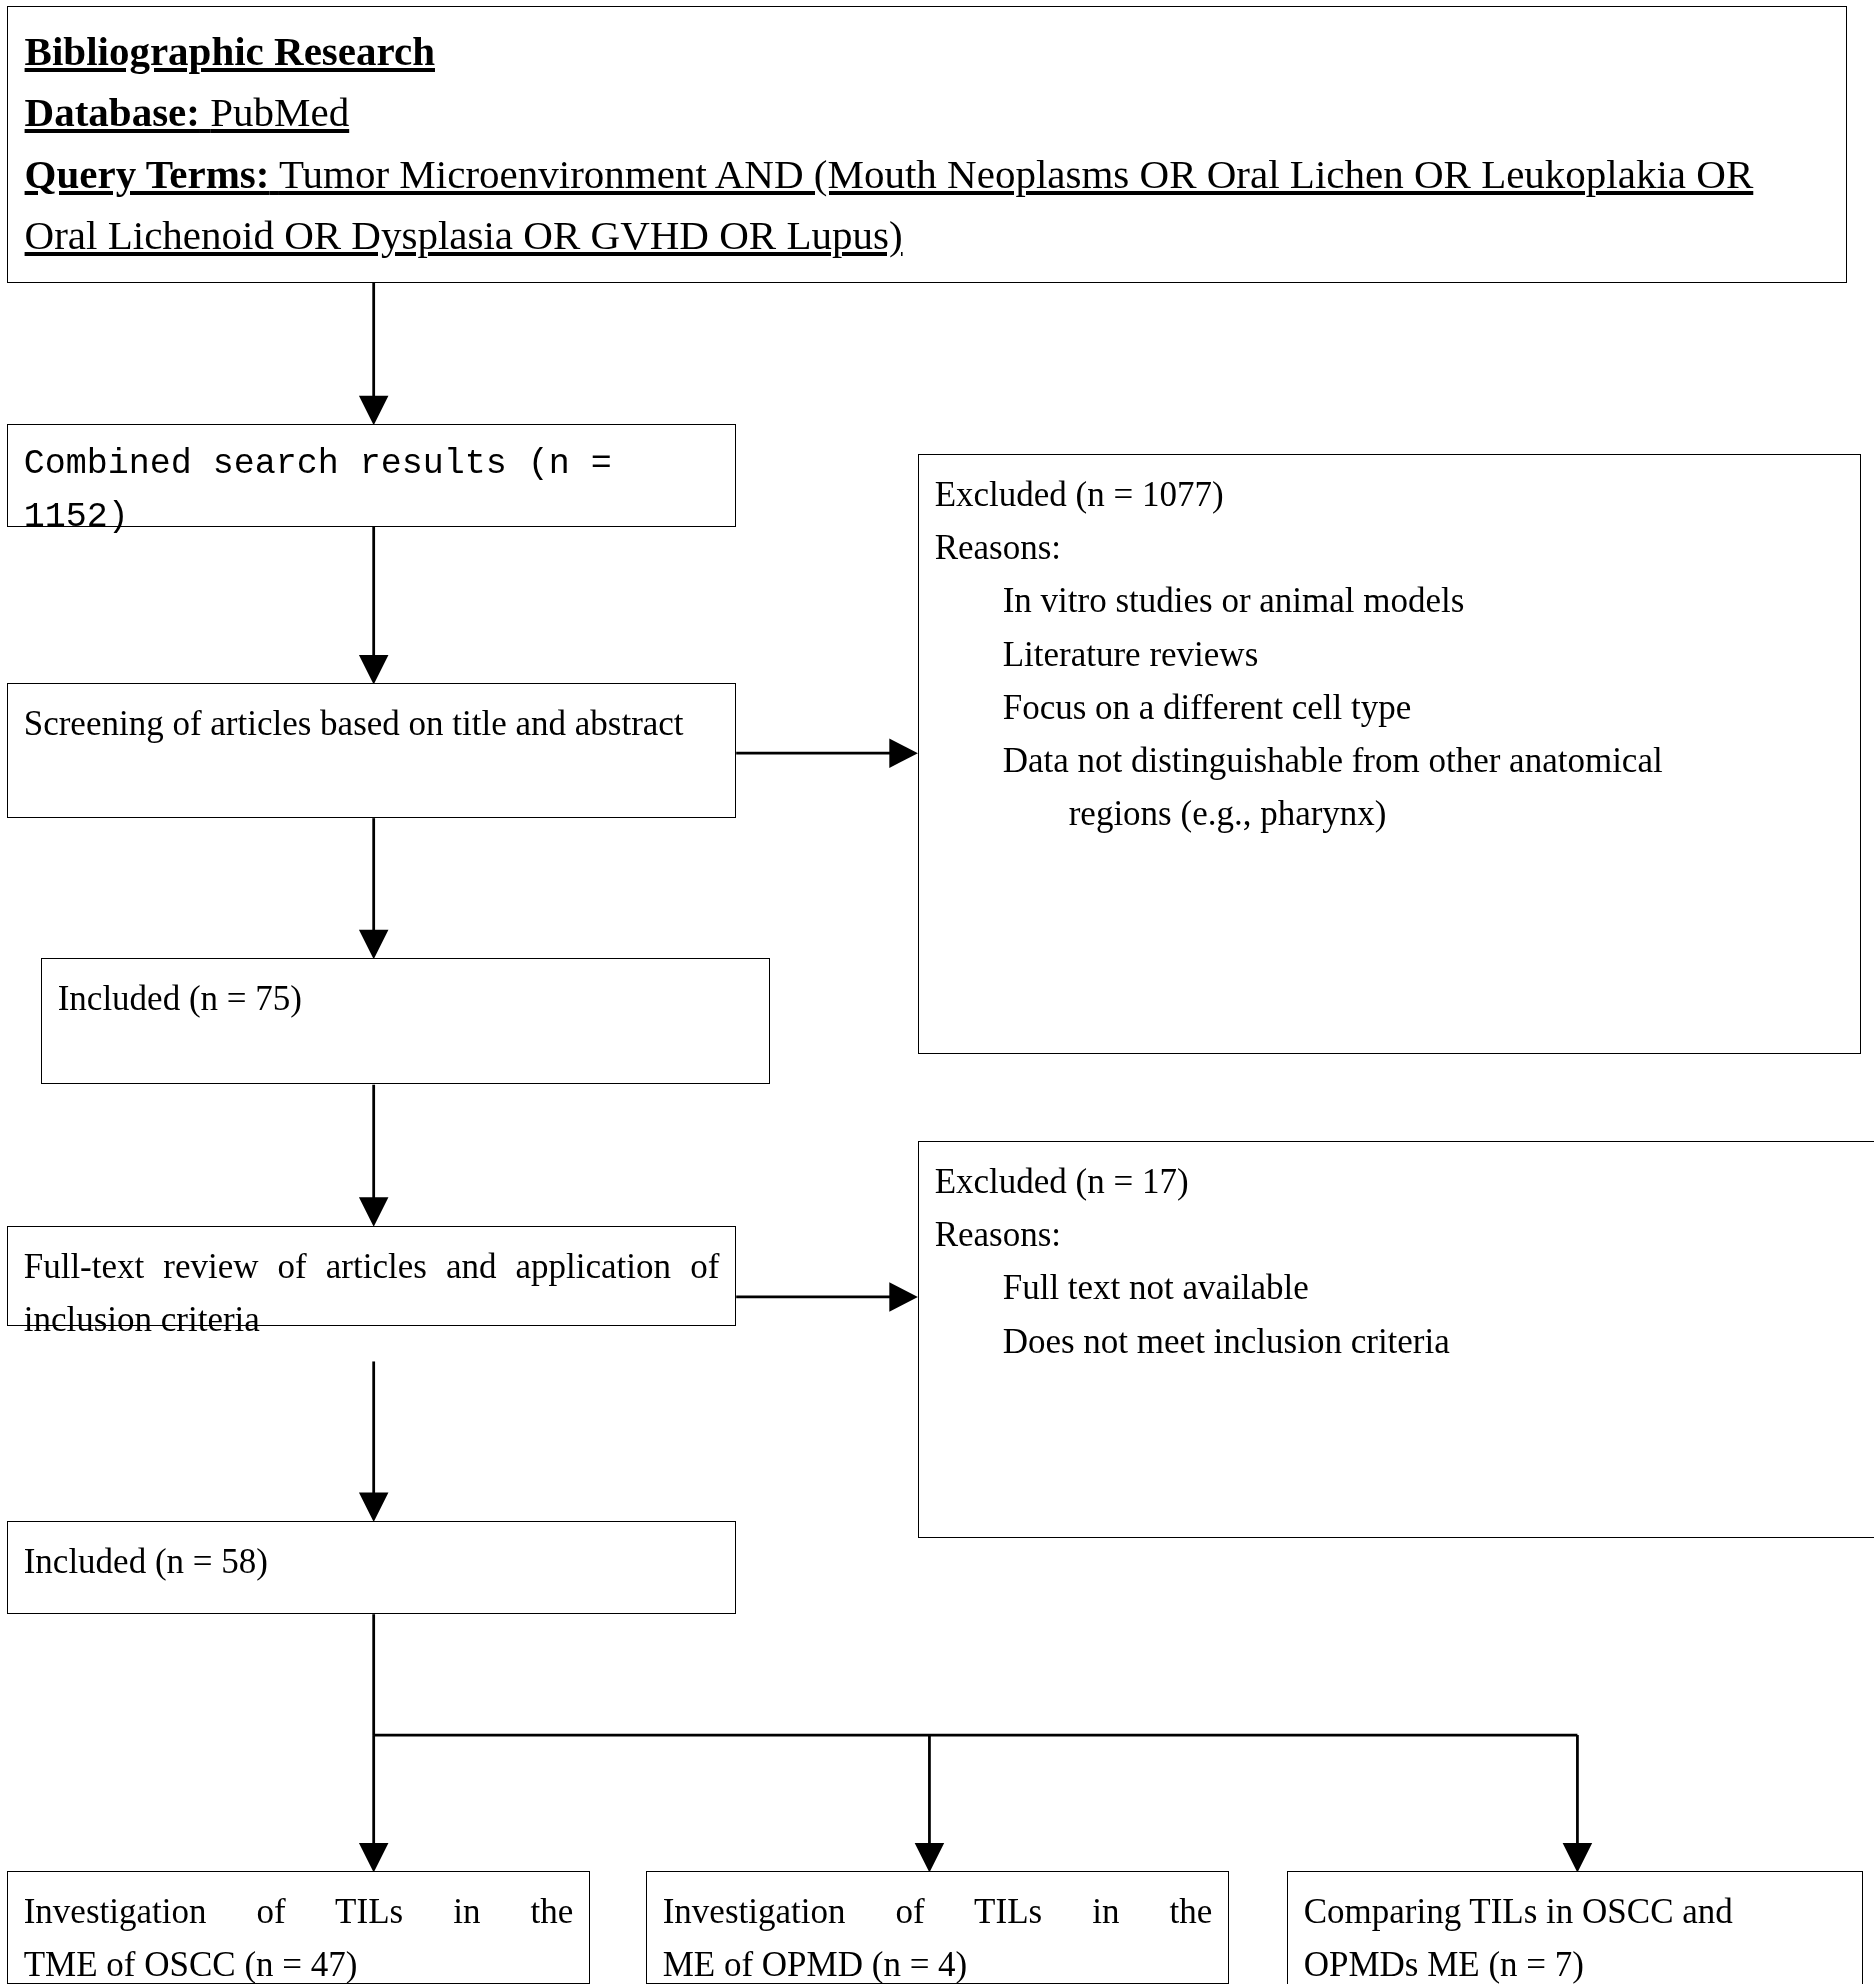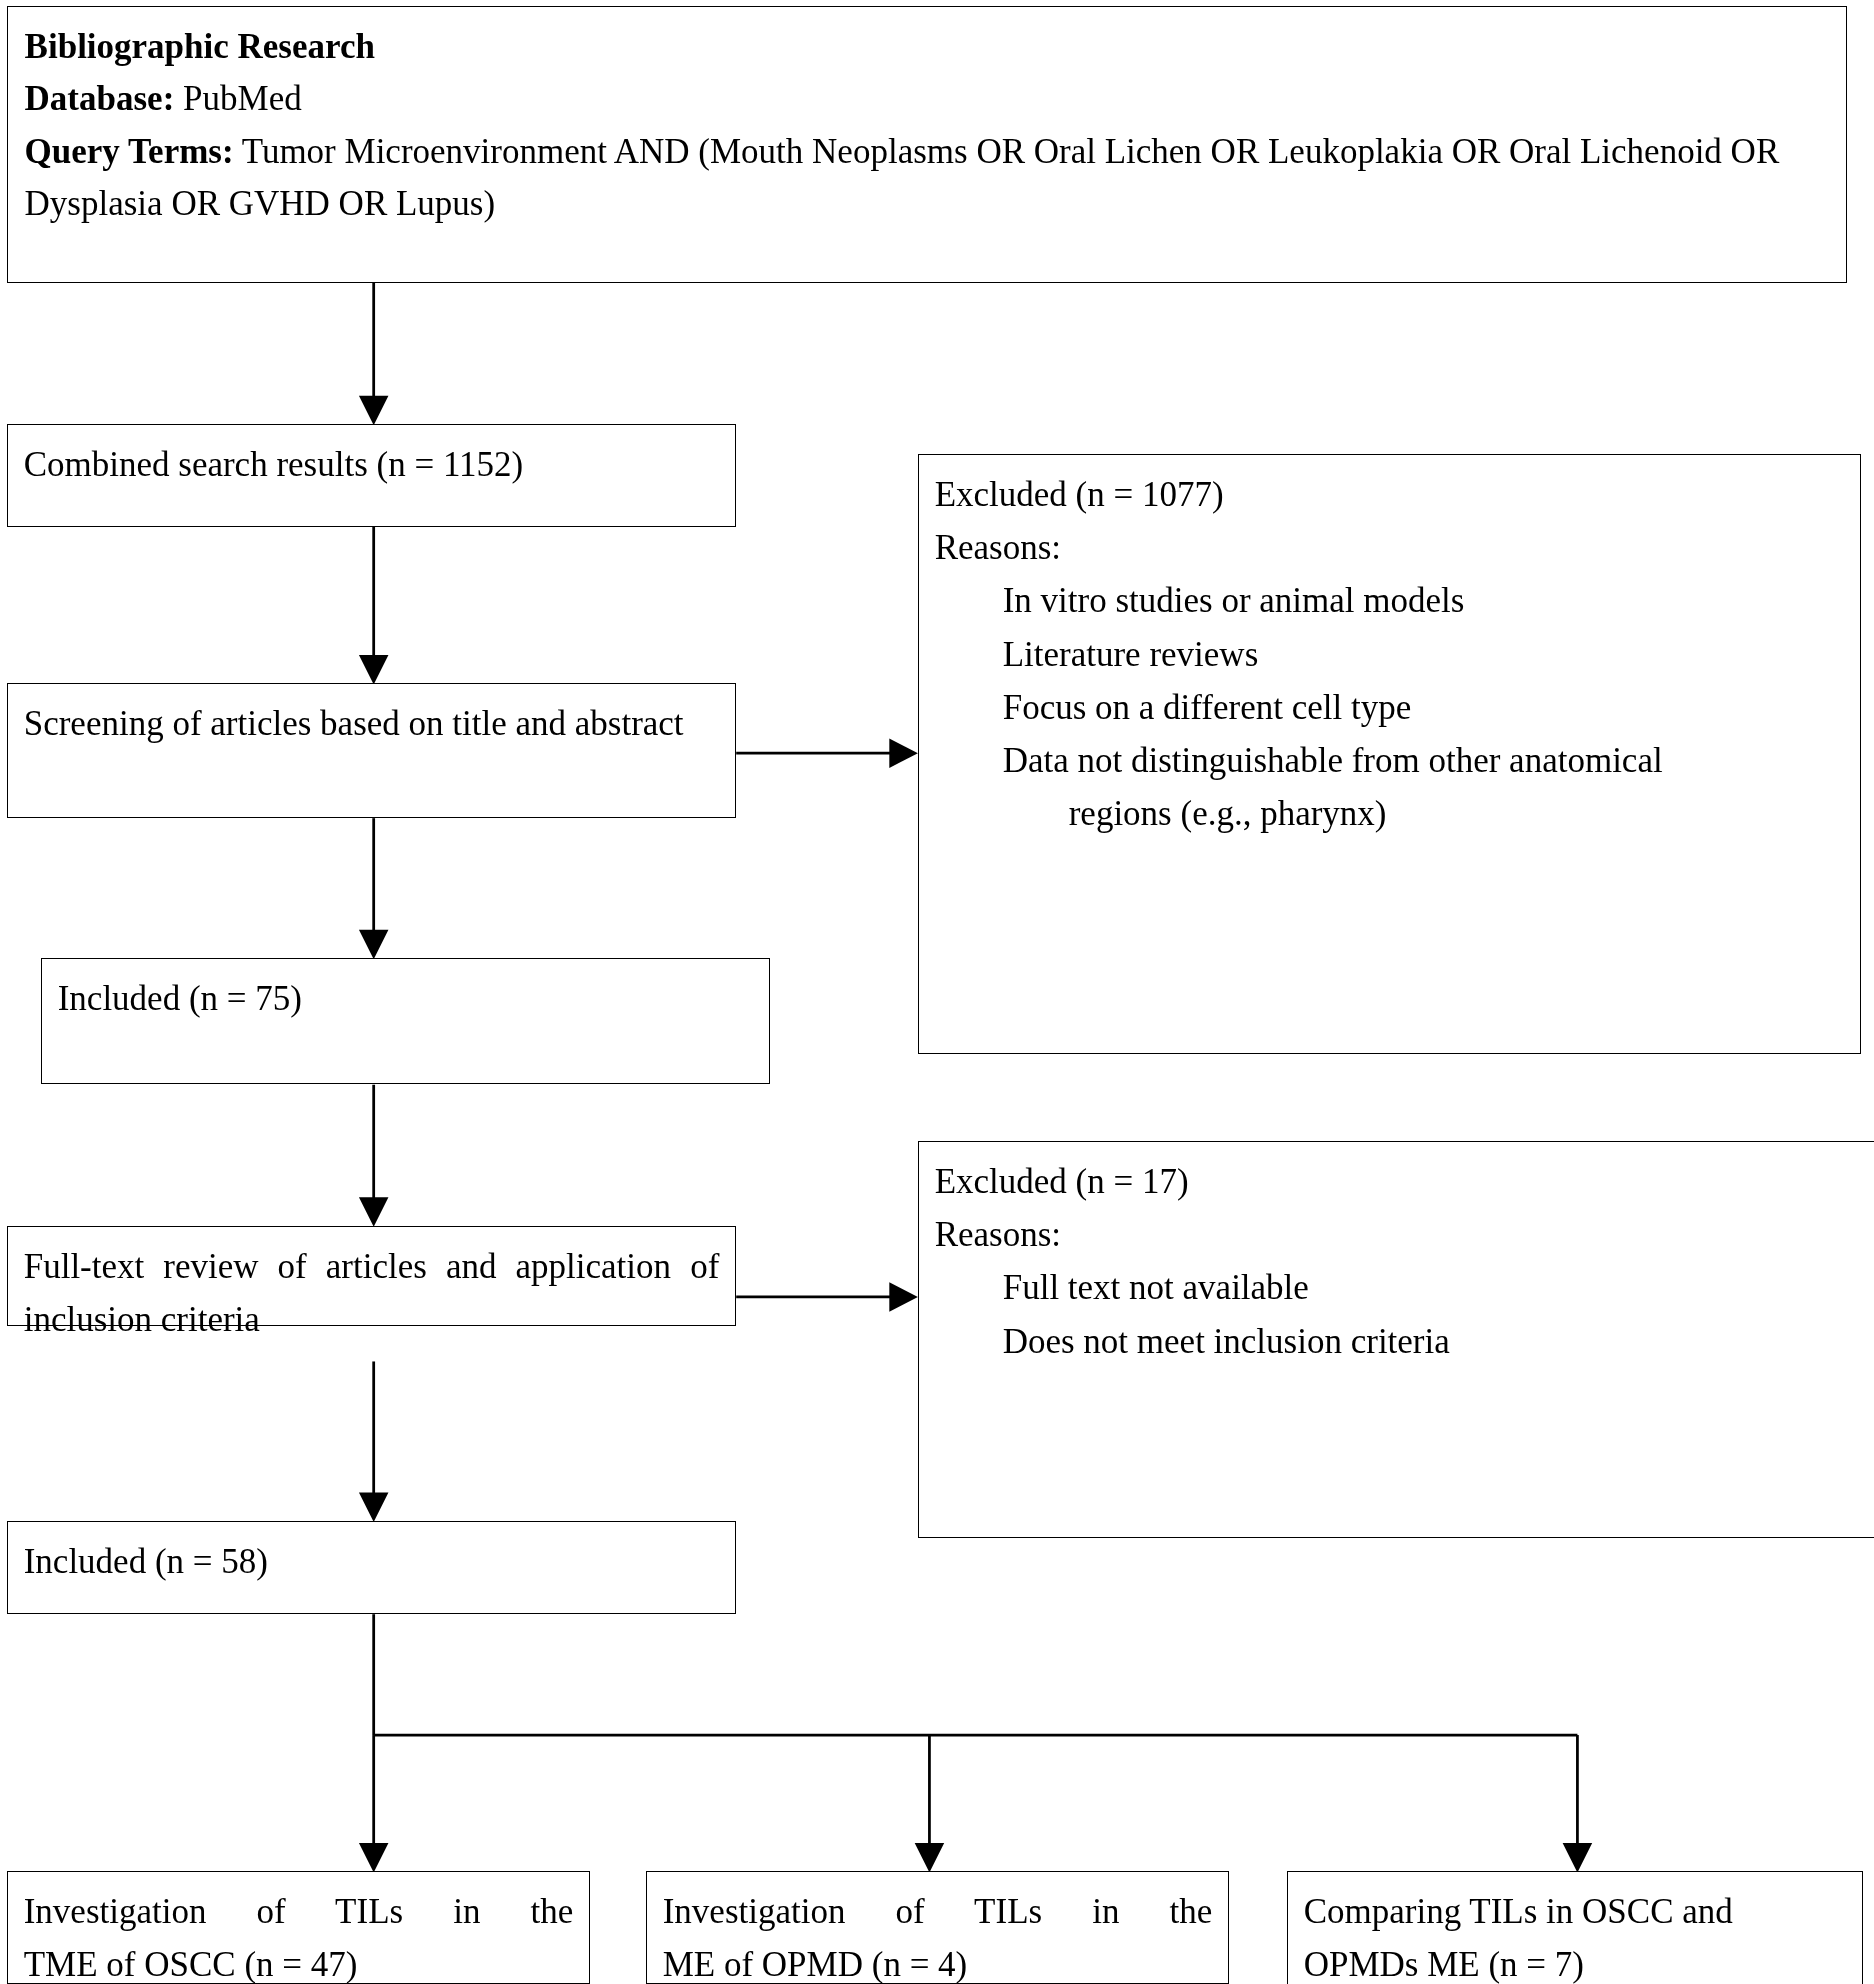--- a/index.html
+++ b/index.html
@@ -32,22 +32,23 @@
   .just .box-inner {
     text-align: justify;
     text-align-last: left;
   }
   .just .line-just {
     text-align: justify;
     text-align-last: justify;
   }
   .hdr-inner {
     padding: 14px 16.6px;
-    font-size: 35px;
+    font-size: 41px;
     line-height: 1.50;
+    text-decoration: underline;
   }
   .b { font-weight: bold; }
   .reason {
     padding-left: 68px;
   }
   .reason-cont {
     padding-left: 134px;
   }
   .svg-layer {
     position: absolute;
@@ -125,21 +126,21 @@
         <span class="b">Database:</span>
         <span>PubMed</span>
       </div>
       <div>
         <span class="b">Query Terms:</span>
         <span>Tumor Microenvironment AND (Mouth Neoplasms OR Oral Lichen OR Leukoplakia OR Oral Lichenoid OR Dysplasia OR GVHD OR Lupus)</span>
       </div>
     </div>
   </div>
 
-  <div class="box" style="left:7px; top:424px; width:729px; height:103px;">
+  <div class="box" style="left:7px; top:424px; width:729px; height:103px;font-family:Liberation Mono, monospace;">
     <div class="box-inner">
       <span>Combined search results (n = 1152)</span>
     </div>
   </div>
 
   <div class="box" style="left:918px; top:454px; width:943px; height:600px;">
     <div class="box-inner">
       <div>Excluded (n = 1077)</div>
       <div>Reasons:</div>
       <div class="reason">In vitro studies or animal models</div>

